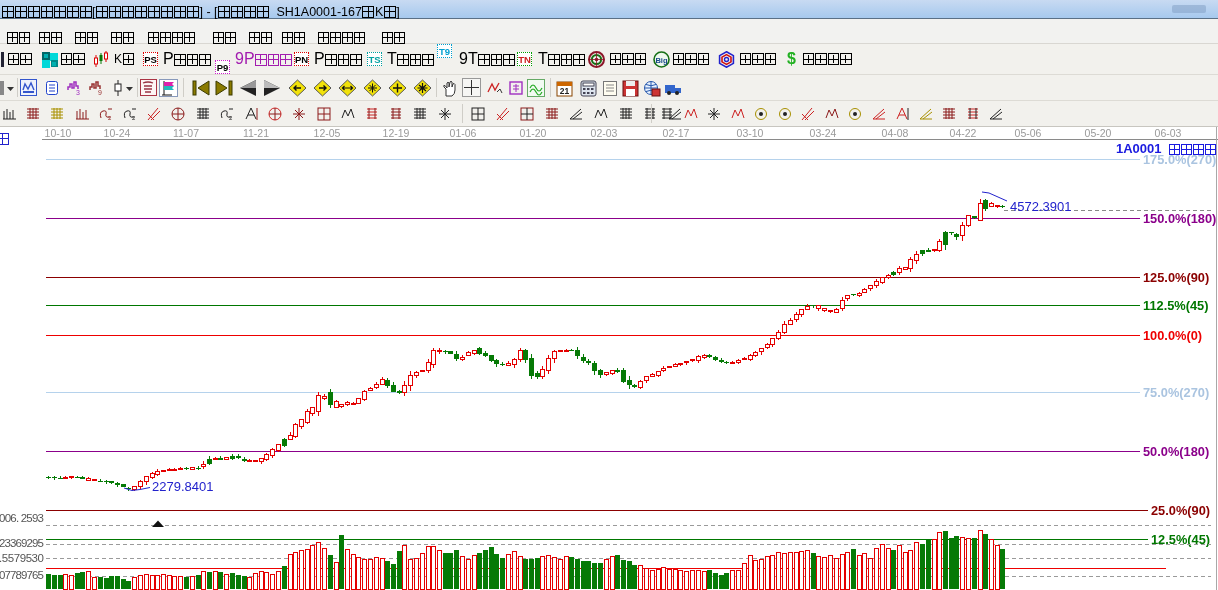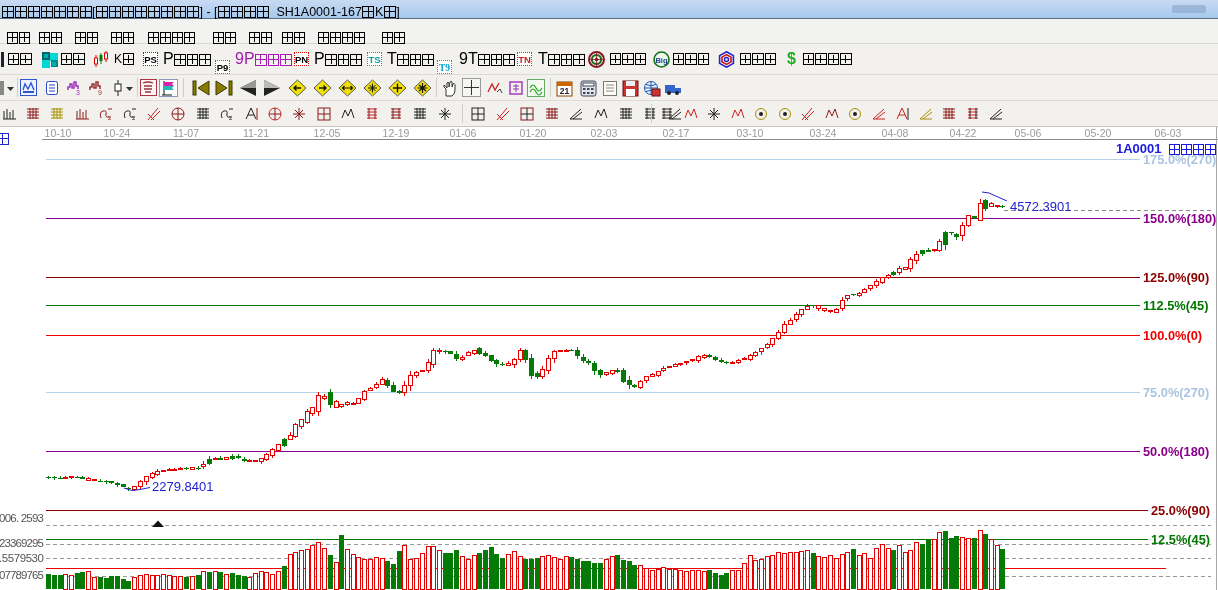--- a/index.html
+++ b/index.html
@@ -88,21 +88,21 @@
     </span>
     <span class="abs" style="left:314px;top:0;bottom:0;margin:auto 0;display:flex;align-items:center;">
       <span style="color:#000"><span>P</span><i class="hz s12"></i><i class="hz s12"></i><i class="hz s12"></i></span>
     </span>
     <span class="abs" style="left:367px;top:0;bottom:0;margin:auto 0;display:flex;align-items:center;">
       <span class="lbox" style="color:#00a0a0;border:1px dotted #00a0a0">TS</span>
     </span>
     <span class="abs" style="left:387px;top:0;bottom:0;margin:auto 0;display:flex;align-items:center;">
       <span style="color:#000"><span>T</span><i class="hz s12"></i><i class="hz s12"></i><i class="hz s12"></i></span>
     </span>
-    <span class="abs" style="left:437px;top:0;bottom:0;margin:auto 0;display:flex;align-items:flex-end;font-family:Liberation Serif, serif;">
+    <span class="abs" style="left:437px;top:0;bottom:0;margin:auto 0;display:flex;align-items:flex-start;">
       <span class="lbox" style="color:#00a0d0;border:1px dotted #00a0d0">T9</span>
     </span>
     <span class="abs" style="left:459px;top:0;bottom:0;margin:auto 0;display:flex;align-items:center;">
       <span style="color:#000"><span>9T</span><i class="hz s12"></i><i class="hz s12"></i><i class="hz s12"></i></span>
     </span>
     <span class="abs" style="left:517px;top:0;bottom:0;margin:auto 0;display:flex;align-items:center;">
       <span class="lbox" style="color:#cc2020;border:1px dotted #00a000">TN</span>
     </span>
     <span class="abs" style="left:538px;top:0;bottom:0;margin:auto 0;display:flex;align-items:center;">
       <span style="color:#000"><span>T</span><i class="hz s12"></i><i class="hz s12"></i><i class="hz s12"></i></span>

